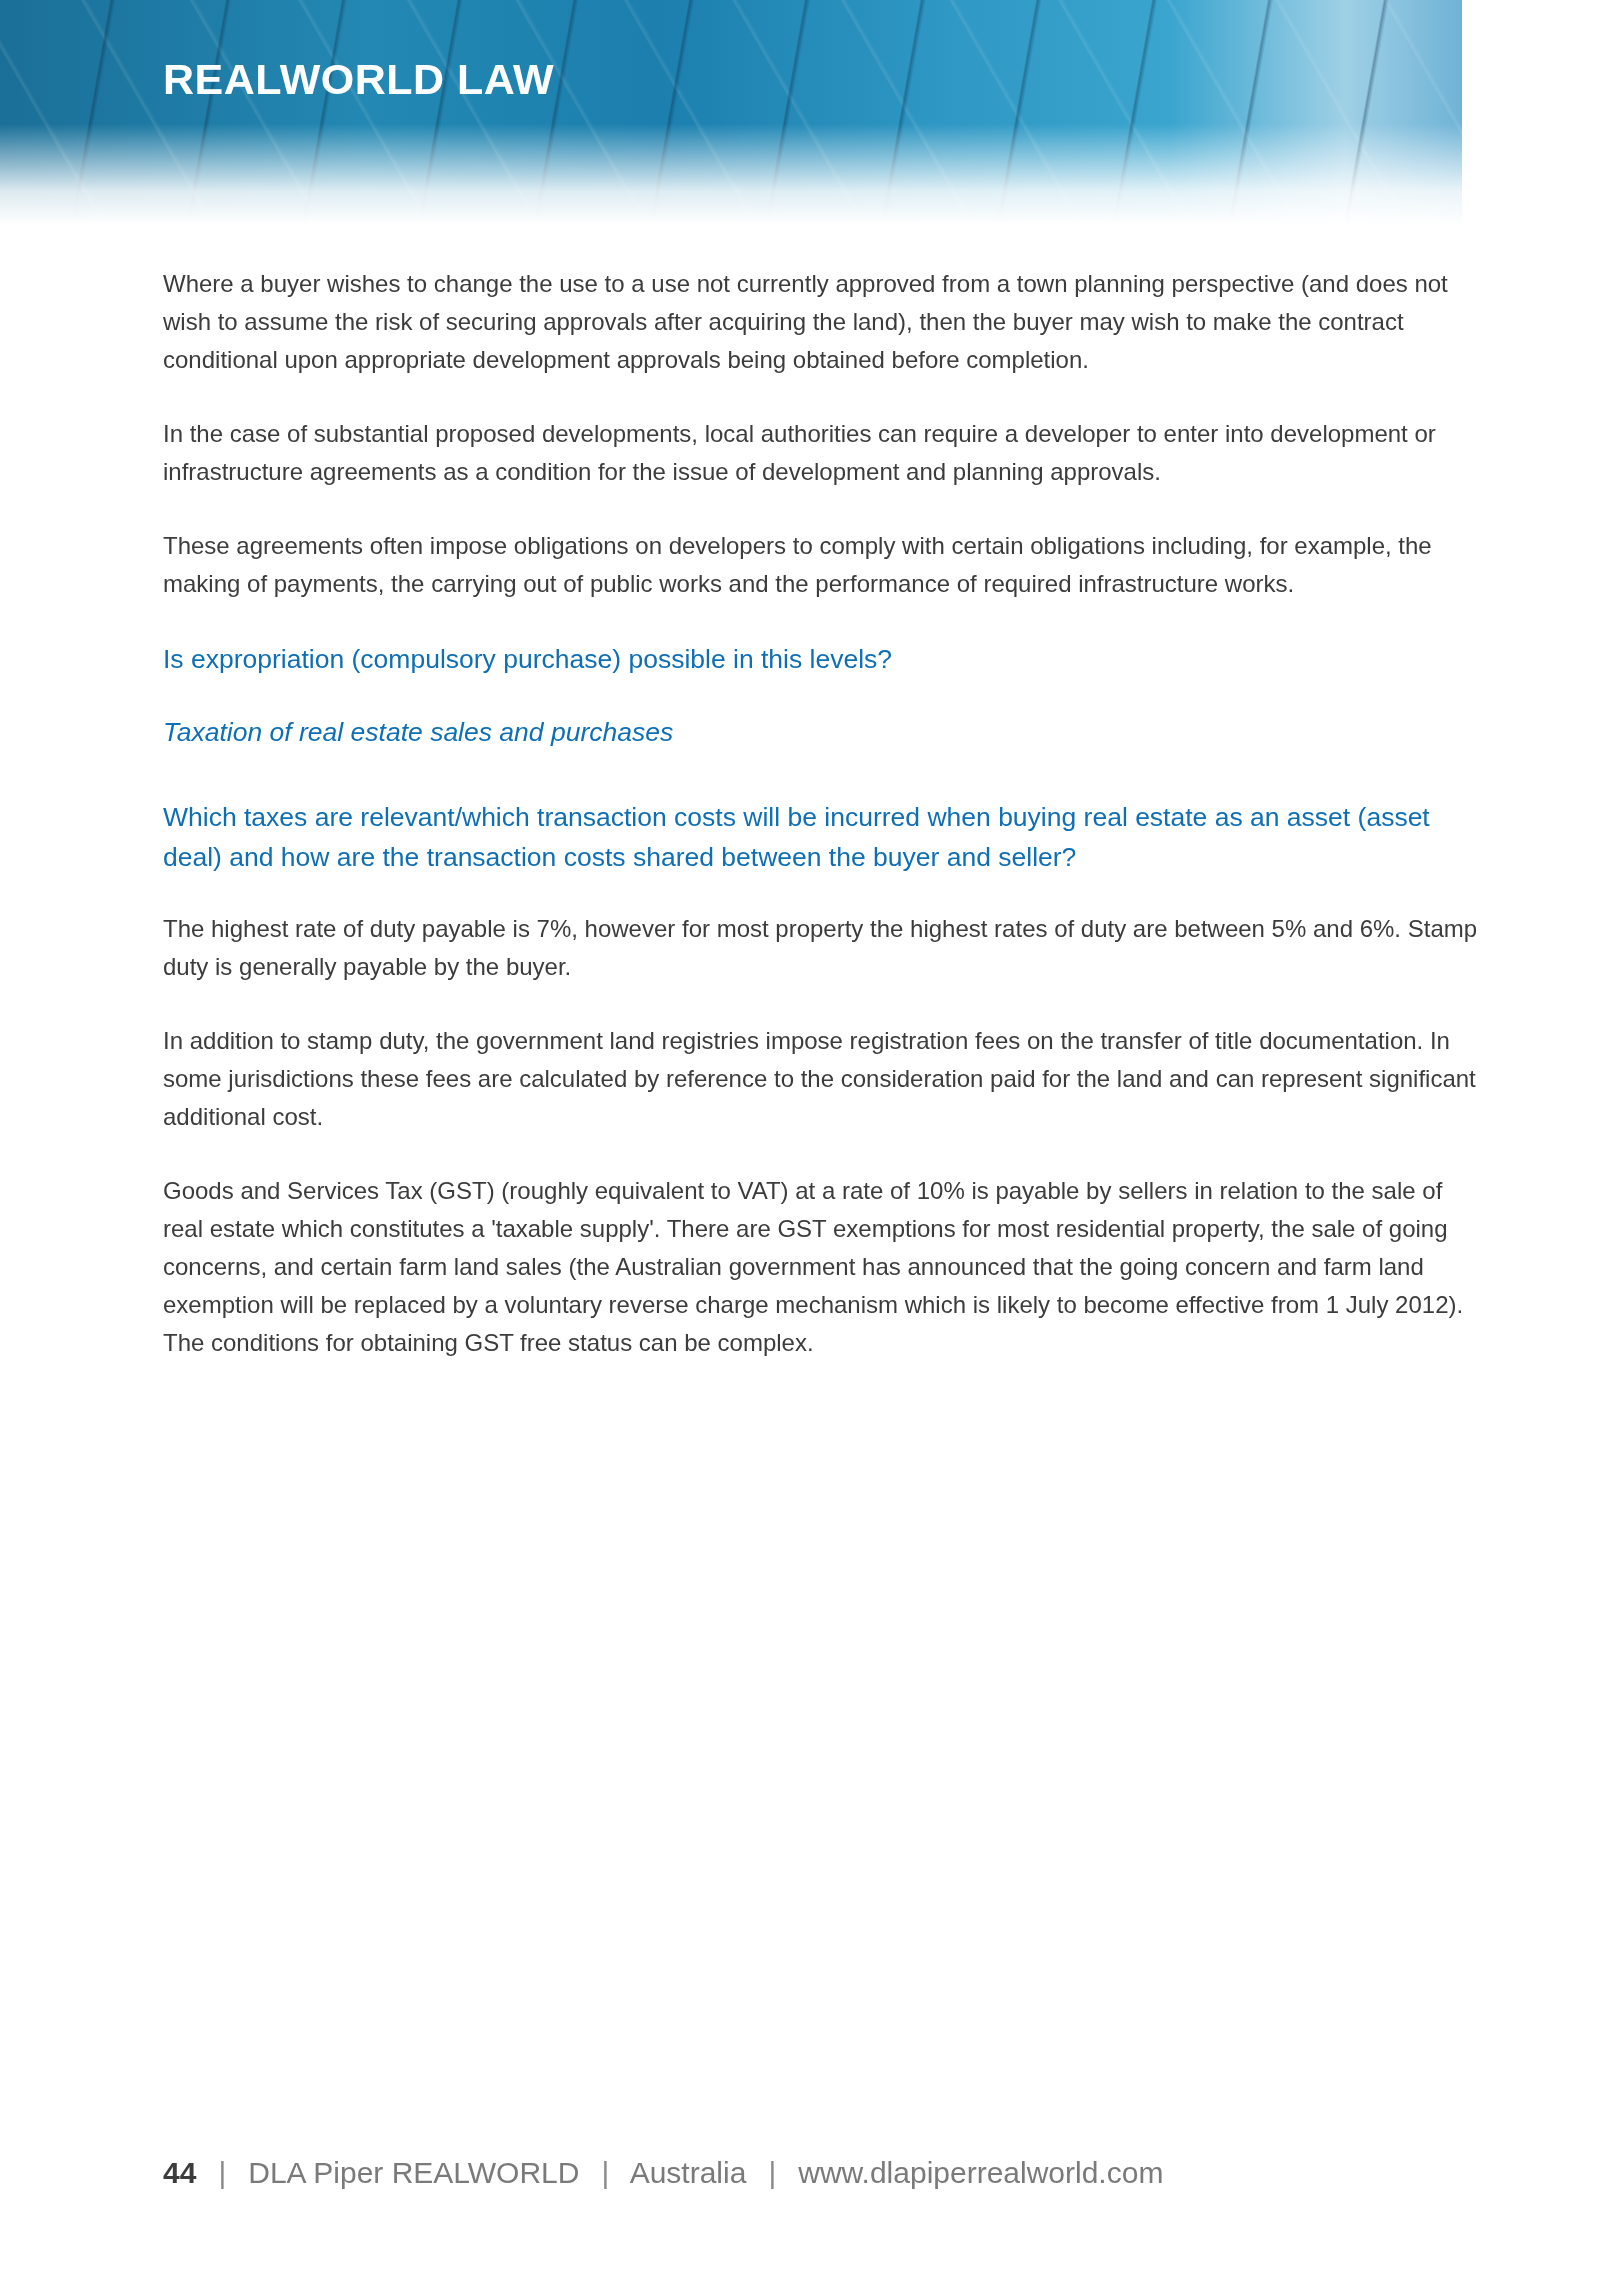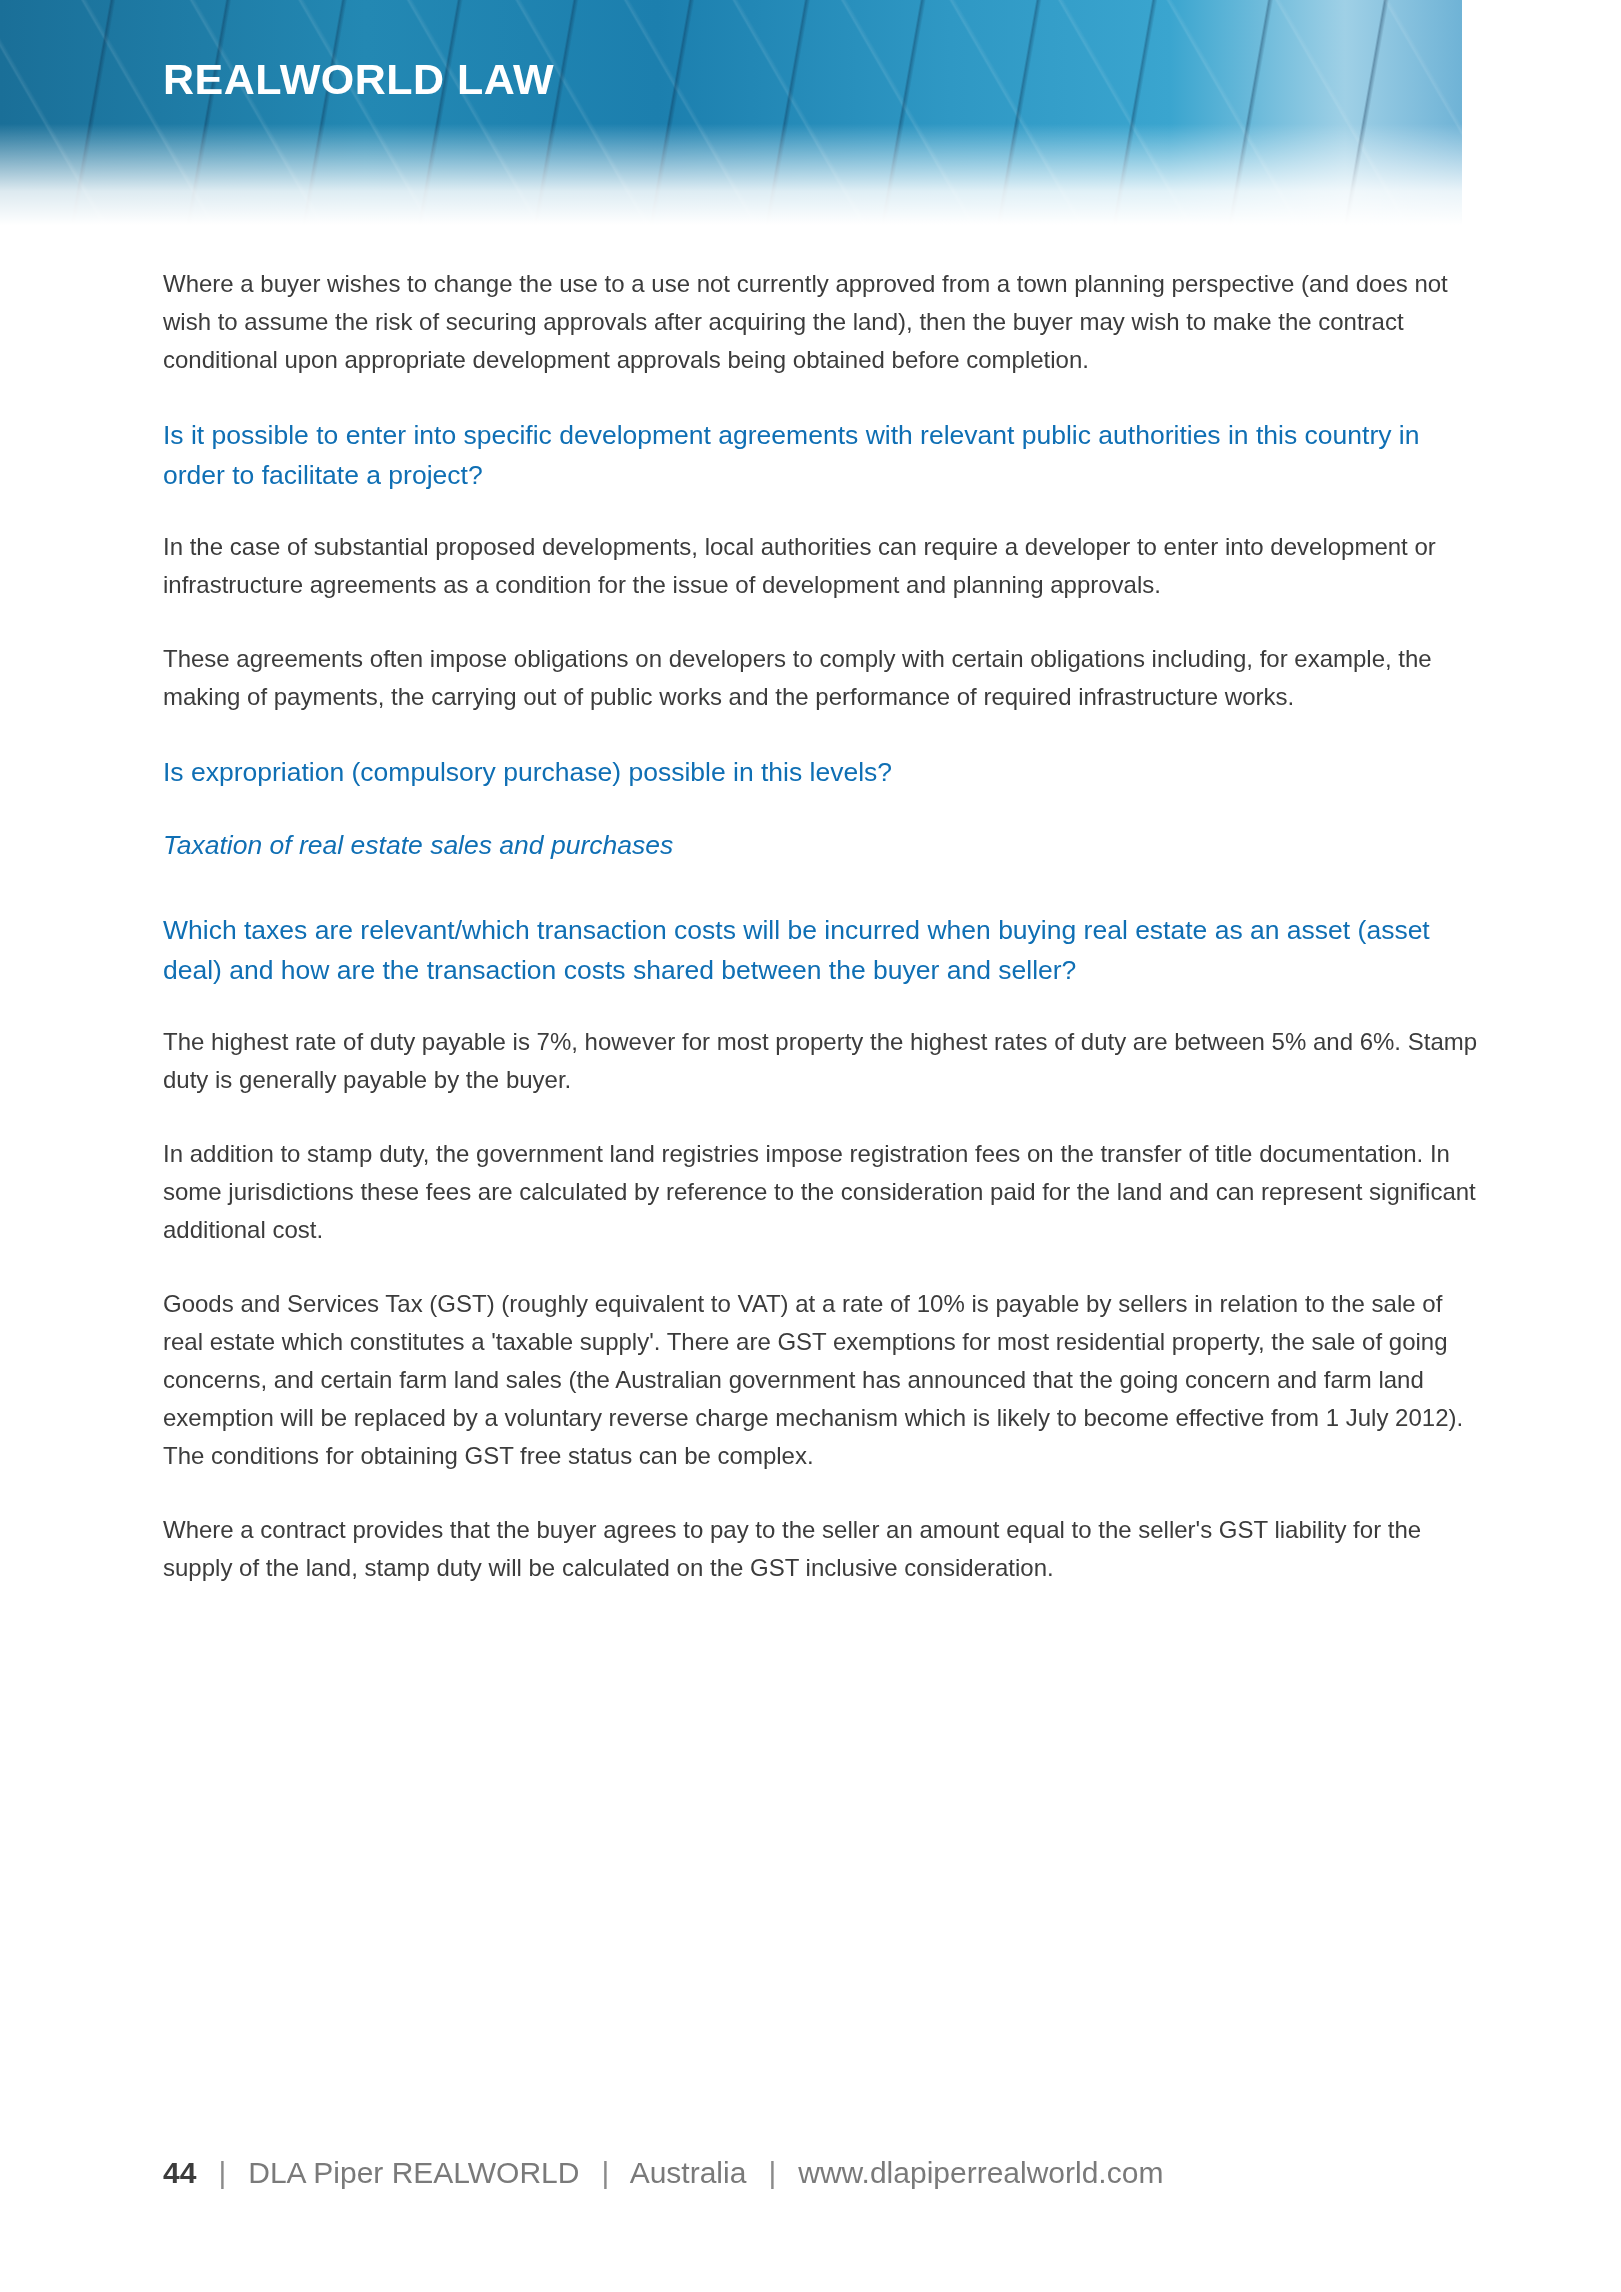--- a/index.html
+++ b/index.html
@@ -43,30 +43,28 @@
   </style>
 </head>
 <body>
 
 <div class="banner">
   <div class="banner-title">REALWORLD LAW</div>
 </div>
 
 <div class="content">
   <p class="p">Where a buyer wishes to change the use to a use not currently approved from a town planning perspective (and does not wish to assume the risk of securing approvals after acquiring the land), then the buyer may wish to make the contract conditional upon appropriate development approvals being obtained before completion.</p>
-  <p class="q">Is it possible to enter into specific development agreements with relevant public authorities in this country in order to facilitate a project?</p>
   <p class="p">In the case of substantial proposed developments, local authorities can require a developer to enter into development or infrastructure agreements as a condition for the issue of development and planning approvals.</p>
   <p class="p">These agreements often impose obligations on developers to comply with certain obligations including, for example, the making of payments, the carrying out of public works and the performance of required infrastructure works.</p>
   <p class="q">Is expropriation (compulsory purchase) possible in this levels?</p>
   <p class="section">Taxation of real estate sales and purchases</p>
   <p class="q">Which taxes are relevant/which transaction costs will be incurred when buying real estate as an asset (asset deal) and how are the transaction costs shared between the buyer and seller?</p>
   <p class="p">The highest rate of duty payable is 7%, however for most property the highest rates of duty are between 5% and 6%. Stamp duty is generally payable by the buyer.</p>
   <p class="p">In addition to stamp duty, the government land registries impose registration fees on the transfer of title documentation. In some jurisdictions these fees are calculated by reference to the consideration paid for the land and can represent significant additional cost.</p>
   <p class="p">Goods and Services Tax (GST) (roughly equivalent to VAT) at a rate of 10% is payable by sellers in relation to the sale of real estate which constitutes a 'taxable supply'. There are GST exemptions for most residential property, the sale of going concerns, and certain farm land sales (the Australian government has announced that the going concern and farm land exemption will be replaced by a voluntary reverse charge mechanism which is likely to become effective from 1 July 2012). The conditions for obtaining GST free status can be complex.</p>
-  <p class="p">Where a contract provides that the buyer agrees to pay to the seller an amount equal to the seller's GST liability for the supply of the land, stamp duty will be calculated on the GST inclusive consideration.</p>
 </div>
 
 <div class="footer">
   <span class="pg">44</span>
   <span class="sep">|</span>
   <span>DLA Piper REALWORLD</span>
   <span class="sep">|</span>
   <span>Australia</span>
   <span class="sep">|</span>
   <span>www.dlapiperrealworld.com</span>

